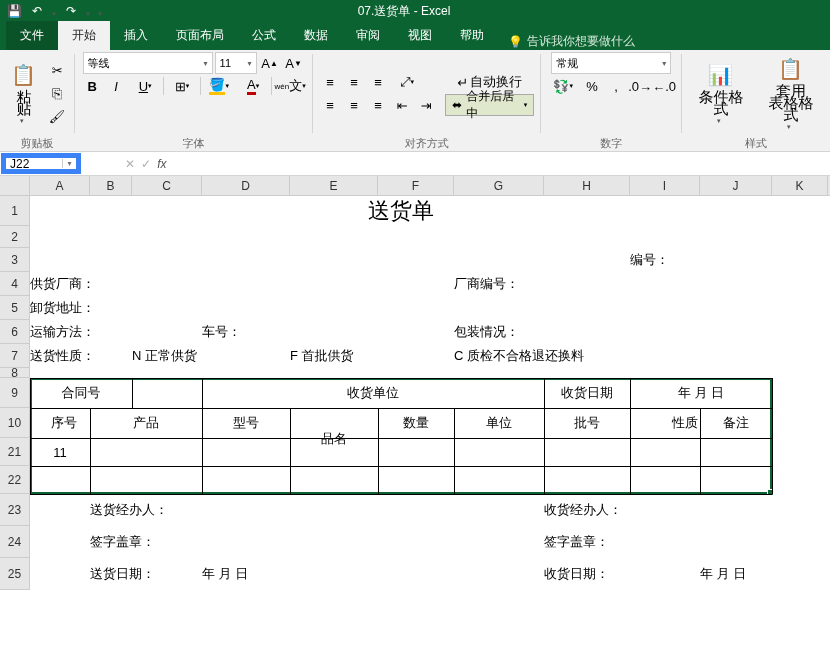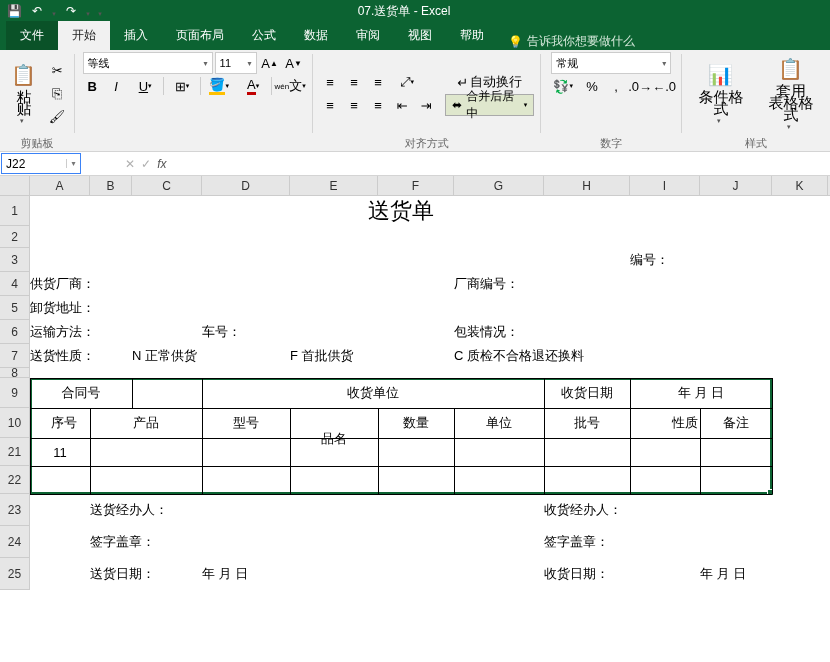--- a/index.html
+++ b/index.html
@@ -34,21 +34,21 @@
 .dd { height: 22px; border: 1px solid #ccc; background: #fff; display: flex; align-items: center; padding: 0 4px; font-size: 11px; position: relative; }
 .dd-arrow { margin-left: auto; font-size: 8px; color: #666; }
 .icon-btn { width: 22px; height: 22px; display: flex; align-items: center; justify-content: center; cursor: pointer; border: 1px solid transparent; font-size: 13px; }
 .icon-btn.wide { width: 32px; }
 .drop-arrow { width: 8px; font-size: 7px; color: #555; display: flex; align-items: flex-end; padding-bottom: 2px; }
 
 .merge-btn { border: 1px solid #aaa; background: #dfe7cd; padding: 0 6px; height: 22px; display: flex; align-items: center; gap: 4px; }
 
 
 .fbar { height: 24px; border-bottom: 1px solid #d4d4d4; display: flex; align-items: stretch; background: #fff; }
-.namebox { width: 80px; border: 1px solid #3b82f6; margin: 1px 0 1px 1px; display: flex; align-items: center; padding: 0 4px; position: relative; }
+.namebox { width: 80px; border: 5px solid #3b82f6; margin: 1px 0 1px 1px; display: flex; align-items: center; padding: 0 4px; position: relative; }
 .namebox-arrow { position: absolute; right: 0; width: 14px; text-align: center; border-left: 1px solid #ccc; font-size: 8px; color: #777; cursor: pointer; }
 .fbar-btns { display: flex; align-items: center; padding: 0 4px; gap: 6px; color: #b0b0b0; margin-left: 40px;}
 .fbar-input { flex: 1; border: none; padding: 0 4px; }
 
 
 .sheet { position: relative; height: calc(662px - 22px - 28px - 102px - 24px); overflow: hidden; background: #fff; }
 .colhdrs { display: flex; height: 20px; background: #e6e6e6; border-bottom: 1px solid #ccc; }
 .corner { width: 30px; border-right: 1px solid #ccc; background: #e6e6e6; }
 .ch { border-right: 1px solid #ccc; text-align: center; line-height: 20px; font-size: 12px; color: #333; }
 .rowhdrs { position: absolute; left: 0; top: 20px; width: 30px; }
@@ -148,20 +148,21 @@
             <span style="font-size:7px">▾</span>
           </div>
         <div class="icon-btn wide">
             <span style="border-bottom:3px solid #c00000">A</span>
             <span style="font-size:7px">▾</span>
           </div>
         <div style="width:1px;height:18px;background:#ccc"></div>
         <div class="icon-btn wide"><sup style="font-size:8px">wén</sup>文<span style="font-size:7px">▾</span></div>
       </div>
     </div>
+    <div class="rgroup-label">字体</div>
   </div>
   <div class="ribbon-sep"></div>
 
   <div class="rgroup">
     <div class="rgroup-body">
       <div class="vstack">
         <div class="hrow">
           <div class="icon-btn">≡</div>
           <div class="icon-btn">≡</div>
           <div class="icon-btn">≡</div>

